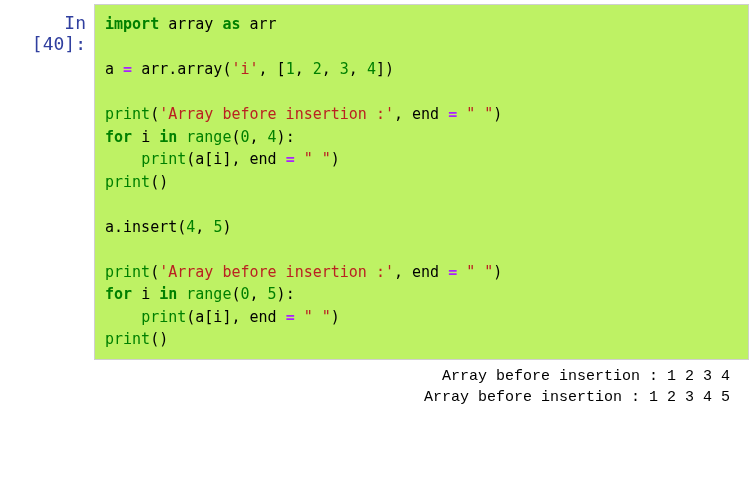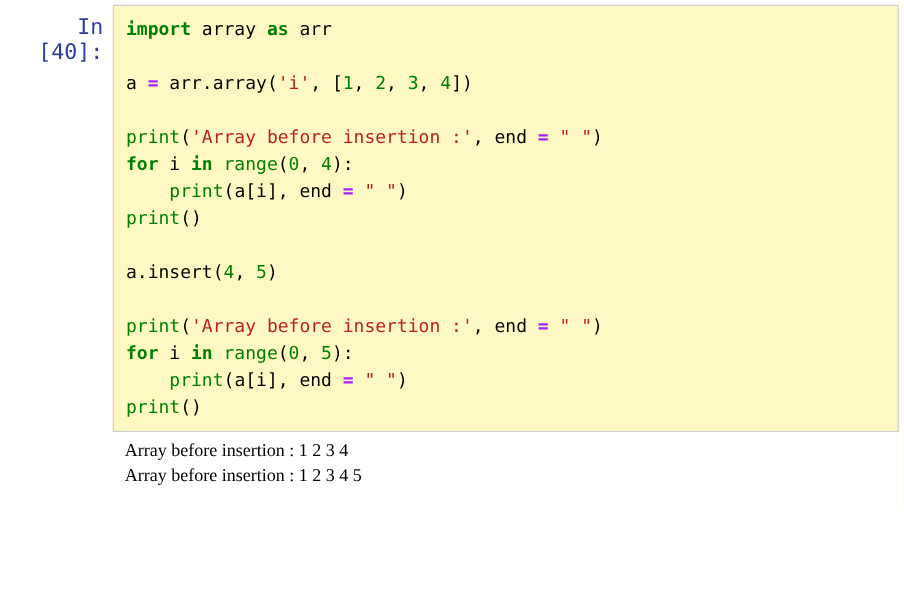--- a/index.html
+++ b/index.html
@@ -25,33 +25,34 @@
       font-family: "Consolas", "Menlo", monospace;
       font-size: 18px;
     }
     .prompt-in {
       color: #303F9F;
       font-weight: normal;
     }
     .code-area {
       flex: 1;
       border: 1px solid #cfcfcf;
-      background: #fef9c3;
+      background: #bef264;
       padding: 8px 10px;
       white-space: pre;
       line-height: 1.5;
     }
     .output-area {
       flex: 1;
       padding: 6px 10px;
       white-space: pre;
       line-height: 1.45;
-      font-family: Liberation Serif, serif;
+      font-family: Liberation Mono, monospace;
       color: #000;
       background: #fff;
+      text-align: right;
     }
     .tok-kw { color: #008000; font-weight: bold; }
     .tok-name { color: #000000; }
     .tok-op { color: #AA22FF; font-weight: bold; }
     .tok-punct { color: #000000; }
     .tok-builtin { color: #008000; }
     .tok-str { color: #BA2121; }
     .tok-num { color: #008000; }
   </style>
 </head>

